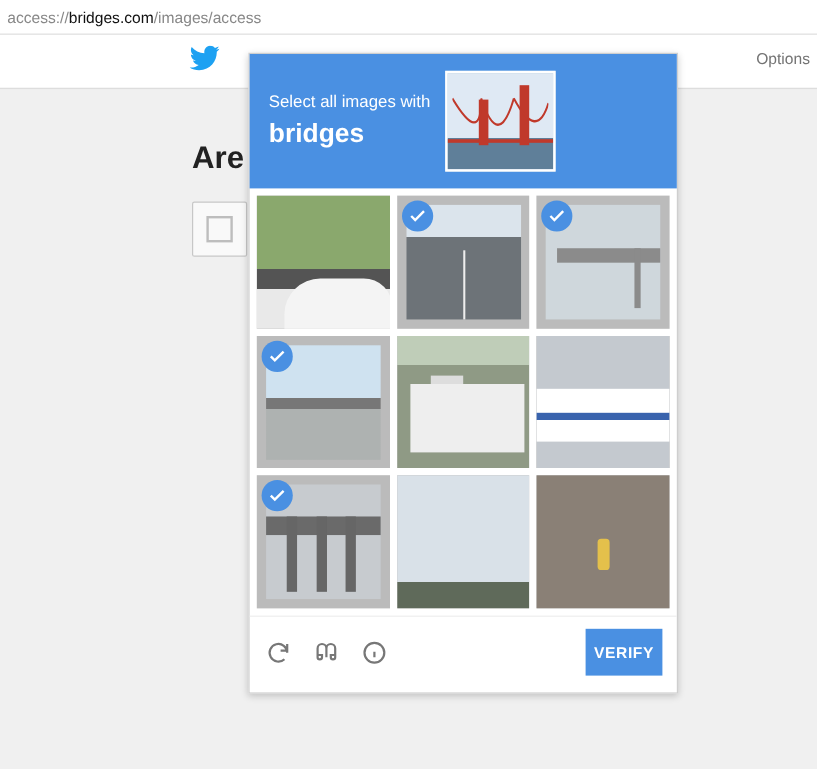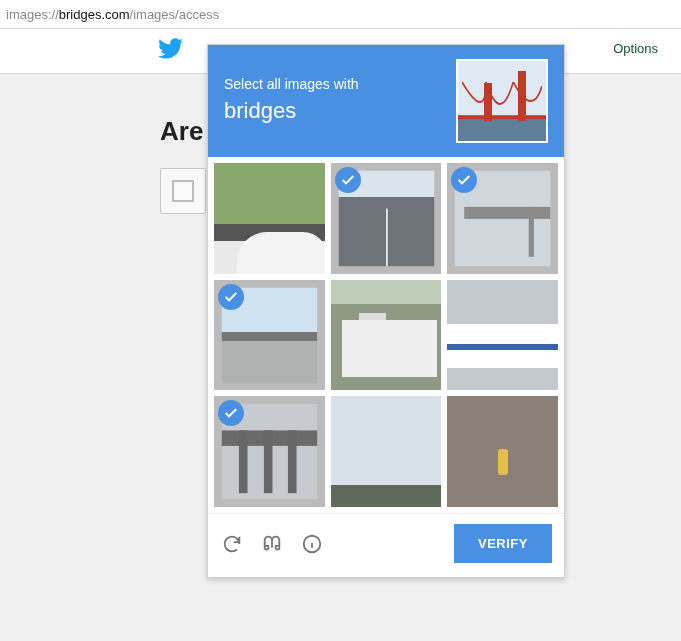--- a/index.html
+++ b/index.html
@@ -5,33 +5,33 @@
 html,body{margin:0;padding:0;font-family:"Helvetica Neue",Arial,sans-serif;background:#f5f5f5;color:#333}
 .viewport{width:681px;height:641px;position:relative;overflow:hidden;background:#f0f0f0}
 
 .addr-bar{height:28px;background:#fff;border-bottom:1px solid #d9d9d9;display:flex;align-items:center;padding:0 6px;font-size:13px;color:#444}
 .addr-bar .url-light{color:#888}
 .addr-bar .url-dark{color:#111}
 
 .top{height:44px;background:#fff;display:flex;align-items:center;position:relative}
 .spacer{width:150px}
 .bird{margin-left:8px}
-.options{position:absolute;right:23px;top:12px;font-size:13px;color:#14532d}
+.options{position:absolute;right:6px;top:12px;font-size:13px;color:#737373}
 .top-border{height:1px;background:#d9d9d9;box-shadow:0 1px 0 #eee}
 
 .page-row{position:absolute;left:160px;top:116px;font-size:26px;font-weight:700;color:#222}
 .chk-box{position:absolute;left:160px;top:168px;width:44px;height:44px;border:1px solid #c7c7c7;border-radius:2px;background:#f9f9f9;display:flex;align-items:center;justify-content:center}
 .chk-inner{width:18px;height:18px;border:2px solid #bdbdbd}
 
 
 .captcha{position:absolute;left:207px;top:44px;width:356px;background:#fff;border:1px solid #cfcfcf;box-shadow:0 2px 6px rgba(0,0,0,.2);z-index:10}
 
-.c-head{background:#4a90e2;color:#fff;padding:14px 16px;display:flex;align-items:center;justify-content:space-between;gap:12px}
+.c-head{background:#4a90e2;color:#fff;padding:14px 16px;display:flex;align-items:center;justify-content:flex-start;gap:12px}
 .c-head-txt{font-size:14px;line-height:1.4}
-.c-head-txt b{display:block;font-size:22px;font-weight:400;margin-top:2px}
+.c-head-txt b{display:block;font-size:22px;font-weight:700;margin-top:2px}
 .example{width:92px;height:84px;border:2px solid #fff;box-sizing:border-box;background:#b9cfe4;position:relative;overflow:hidden}
 
 
 .ex-sky{position:absolute;inset:0;background:#dfe9f4}
 .ex-water{position:absolute;left:0;right:0;bottom:0;height:26px;background:#5f7f99}
 .ex-twr{position:absolute;bottom:20px;width:8px;background:#c0392b}
 .ex-twr.l{left:26px;height:38px}
 .ex-twr.r{left:60px;height:50px}
 .ex-deck{position:absolute;left:0;right:0;bottom:22px;height:3px;background:#c0392b}
 .ex-cable{position:absolute;left:4px;right:4px;bottom:23px;height:40px}
@@ -64,30 +64,30 @@
 .el-deck{position:absolute;left:0;right:0;top:28%;height:18px;background:#6a6a6a}
 .el-p{position:absolute;top:28%;bottom:6%;width:10px;background:#666}
 .sky{background:linear-gradient(#d9e1e8 0 80%,#5f6a5a 80%)}
 .corner{background:#8a8076}
 .hydr{position:absolute;left:46%;top:48%;width:10px;height:26px;background:#e4c04b;border-radius:3px}
 
 .c-foot{display:flex;align-items:center;justify-content:space-between;padding:10px 12px 14px;border-top:1px solid #eee}
 .f-icons{display:flex;gap:16px;color:#777}
 .f-ic{width:24px;height:24px;cursor:pointer;display:flex;align-items:center;justify-content:center}
 .f-ic svg{width:22px;height:22px;stroke:#777;fill:none;stroke-width:2}
-.verify{background:#4a90e2;color:#fff;border:none;padding:12px 24px;font-size:13px;font-weight:600;letter-spacing:.5px;cursor:pointer}
+.verify{background:#4a90e2;color:#fff;border:none;padding:12px 7px;font-size:13px;font-weight:600;letter-spacing:.5px;cursor:pointer}
 
 </style>
 </head>
 <body>
 
 <div class="viewport">
 
   <div class="addr-bar">
-    <span class="url-light">images://</span>
+    <span class="url-light">access://</span>
       <span class="url-dark">bridges.com</span>
       <span class="url-light">/images/access</span>
   </div>
 
   <div class="top">
     <div class="spacer"></div>
     <span class="bird">
       <svg width="26" height="22" viewBox="0 0 24 20">
           <path fill="#1da1f2" d="M23 2.3c-.8.4-1.7.6-2.6.8.9-.6 1.6-1.5 2-2.5-.9.5-1.9.9-2.9 1.1C18.6.6 17.4 0 16 0c-2.6 0-4.7 2.1-4.7 4.7 0 .4 0 .7.1 1.1C7.5 5.6 4 3.7 1.6.9 1.2 1.6 1 2.4 1 3.3c0 1.6.8 3.1 2.1 3.9-.8 0-1.5-.2-2.1-.6v.1c0 2.3 1.6 4.2 3.8 4.6-.4.1-.8.2-1.3.2-.3 0-.6 0-.9-.1.6 1.9 2.3 3.2 4.4 3.3-1.6 1.3-3.7 2-5.9 2H0c2.1 1.4 4.6 2.1 7.3 2.1 8.8 0 13.6-7.3 13.6-13.6v-.6c.9-.7 1.7-1.5 2.1-2.3z"></path>
         </svg>

